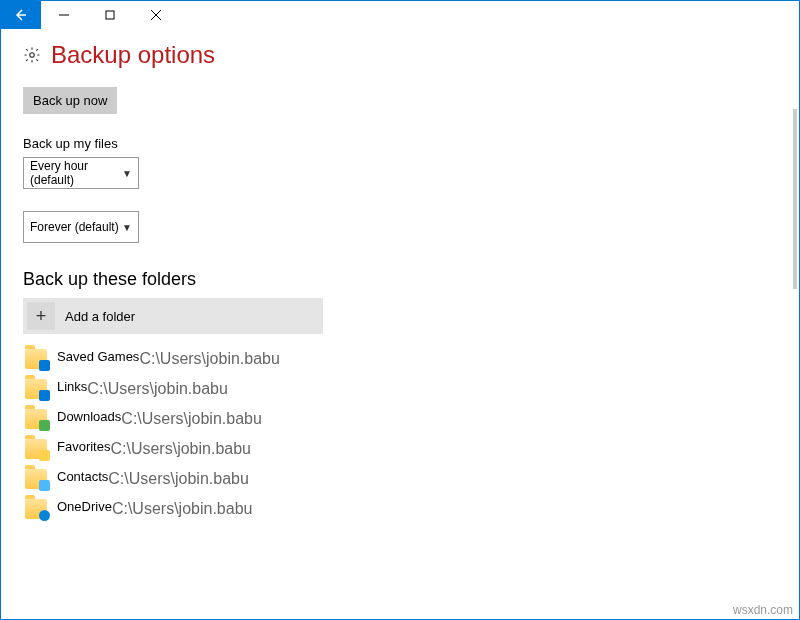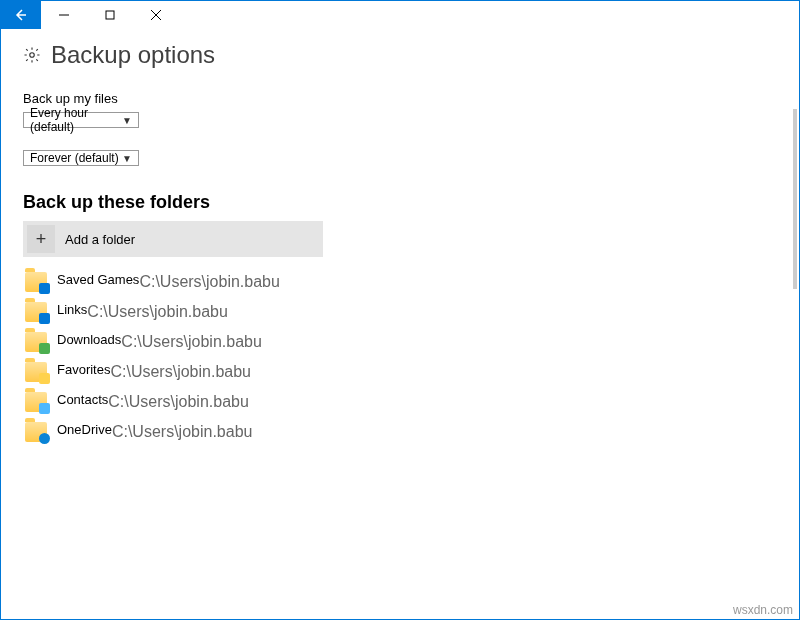--- a/index.html
+++ b/index.html
@@ -17,33 +17,33 @@
   .back-btn {
     width:40px; background:#0078d7; color:#fff;
     display:flex; align-items:center; justify-content:center; cursor:pointer;
   }
   .title-text { display:flex; align-items:center; padding-left:8px; flex:1; }
   .win-controls { display:flex; }
   .win-btn { width:46px; display:flex; align-items:center; justify-content:center; cursor:pointer; font-size:10px; }
   .content { padding:8px 22px 0 22px; height:560px; overflow:hidden; position:relative; }
   .page-header { display:flex; align-items:center; gap:10px; margin-top:4px; margin-bottom:18px; }
   .gear { width:18px; height:18px; color:#333; }
-  h1 { font-size:24px; font-weight:400; margin:0; color:#404040; }
+  h1 { font-size:24px; font-weight:400; margin:0; color:#b91c1c; }
   .btn-backup {
     background:#ccc; border:none; padding:6px 10px; font-size:13px; cursor:pointer;
   }
   .setting-block { margin-top:22px; }
   .setting-label { font-size:13px; color:#000; margin-bottom:6px; }
   .combo {
-    width:116px; height:16px; border:1px solid #999; background:#fff;
+    width:116px; height:32px; border:1px solid #999; background:#fff;
     display:flex; align-items:center; justify-content:space-between;
     padding:0 6px; font-size:12px; cursor:pointer;
   }
   .combo .chev { font-size:10px; color:#333; }
-  h2 { font-size:18px; font-weight:700; margin:26px 0 8px 0; color:#000; }
+  h2 { font-size:18px; font-weight:400; margin:26px 0 8px 0; color:#000; }
   .add-folder {
     width:300px; height:36px; background:#e5e5e5;
     display:flex; align-items:center; gap:10px; padding:0 4px; cursor:pointer;
   }
   .plus-box {
     width:28px; height:28px; background:#d9d9d9;
     display:flex; align-items:center; justify-content:center;
     font-size:18px; color:#333; font-weight:300;
   }
   .add-label { font-size:13px; }
@@ -116,20 +116,21 @@
     <div class="scroll-indicator"></div>
 
     <div class="page-header">
       <svg class="gear" viewBox="0 0 24 24" fill="none" stroke="currentColor" stroke-width="1.5">
           <circle cx="12" cy="12" r="3"></circle>
           <path d="M12 2v3M12 19v3M4.2 4.2l2.1 2.1M17.7 17.7l2.1 2.1M2 12h3M19 12h3M4.2 19.8l2.1-2.1M17.7 6.3l2.1-2.1"></path>
         </svg>
       <h1>Backup options</h1>
     </div>
 
+    <button class="btn-backup">Back up now</button>
 
     <div class="setting-block">
       <div class="setting-label">Back up my files</div>
       <div class="combo">
         <span>Every hour (default)</span>
         <span class="chev">▼</span>
       </div>
     </div>
 
     <div class="setting-block">

